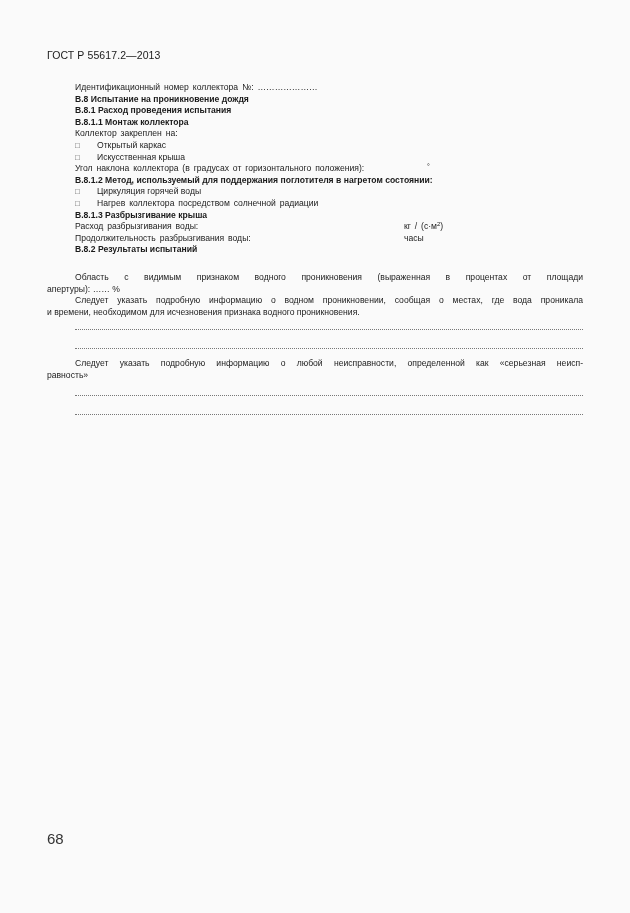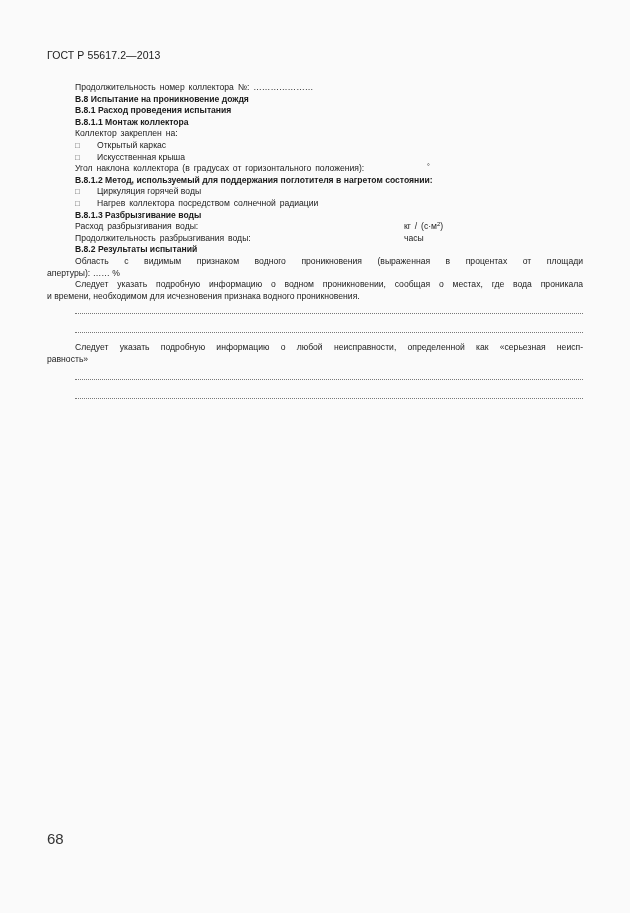--- a/index.html
+++ b/index.html
@@ -37,21 +37,21 @@
       font-size: 15px; color: #333;
     }
     sup { font-size: 6px; vertical-align: 3px; line-height: 0; }
   </style>
 </head>
 <body>
 
 <div class="header">ГОСТ Р 55617.2—2013</div>
 
 <div class="content">
-  <div class="line ind spaced">Продолжительность номер коллектора №: …………………</div>
+  <div class="line ind spaced">Идентификационный номер коллектора №: …………………</div>
   <div class="line ind bold">B.8 Испытание на проникновение дождя</div>
   <div class="line ind bold">B.8.1 Расход проведения испытания</div>
   <div class="line ind bold">B.8.1.1 Монтаж коллектора</div>
   <div class="line ind spaced">Коллектор закреплен на:</div>
 
   <div class="line ind">
     <span class="cb">□</span><span>Открытый каркас</span>
   </div>
   <div class="line ind">
     <span class="cb">□</span><span>Искусственная крыша</span>
@@ -64,34 +64,34 @@
 
   <div class="line ind bold">B.8.1.2 Метод, используемый для поддержания поглотителя в нагретом состоянии:</div>
 
   <div class="line ind">
     <span class="cb">□</span><span>Циркуляция горячей воды</span>
   </div>
   <div class="line ind spaced">
     <span class="cb">□</span><span>Нагрев коллектора посредством солнечной радиации</span>
   </div>
 
-  <div class="line ind bold">B.8.1.3 Разбрызгивание воды</div>
+  <div class="line ind bold">B.8.1.3 Разбрызгивание крыша</div>
 
   <div class="line ind spaced">
     <span>Расход разбрызгивания воды:</span>
     <span class="unit"><span>кг / (с·м</span><sup>2</sup><span>)</span></span>
   </div>
   <div class="line ind spaced">
     <span>Продолжительность разбрызгивания воды:</span>
     <span class="unit">часы</span>
   </div>
 
   <div class="line ind bold">B.8.2 Результаты испытаний</div>
 
-  <div class="justified-line ind" style="word-spacing:4px;">Область с видимым признаком водного проникновения (выраженная в процентах от площади</div>
+  <div class="justified-line ind" style="word-spacing:4px;margin-top:16px;">Область с видимым признаком водного проникновения (выраженная в процентах от площади</div>
   <div class="line">апертуры): …… %</div>
 
   <div class="justified-line ind">Следует указать подробную информацию о водном проникновении, сообщая о местах, где вода проникала</div>
   <div class="line">и времени, необходимом для исчезновения признака водного проникновения.</div>
 
   <div style="height:10px"></div>
   <div class="dots"></div>
   <div style="height:17px"></div>
   <div class="dots"></div>
   <div style="height:9px"></div>

